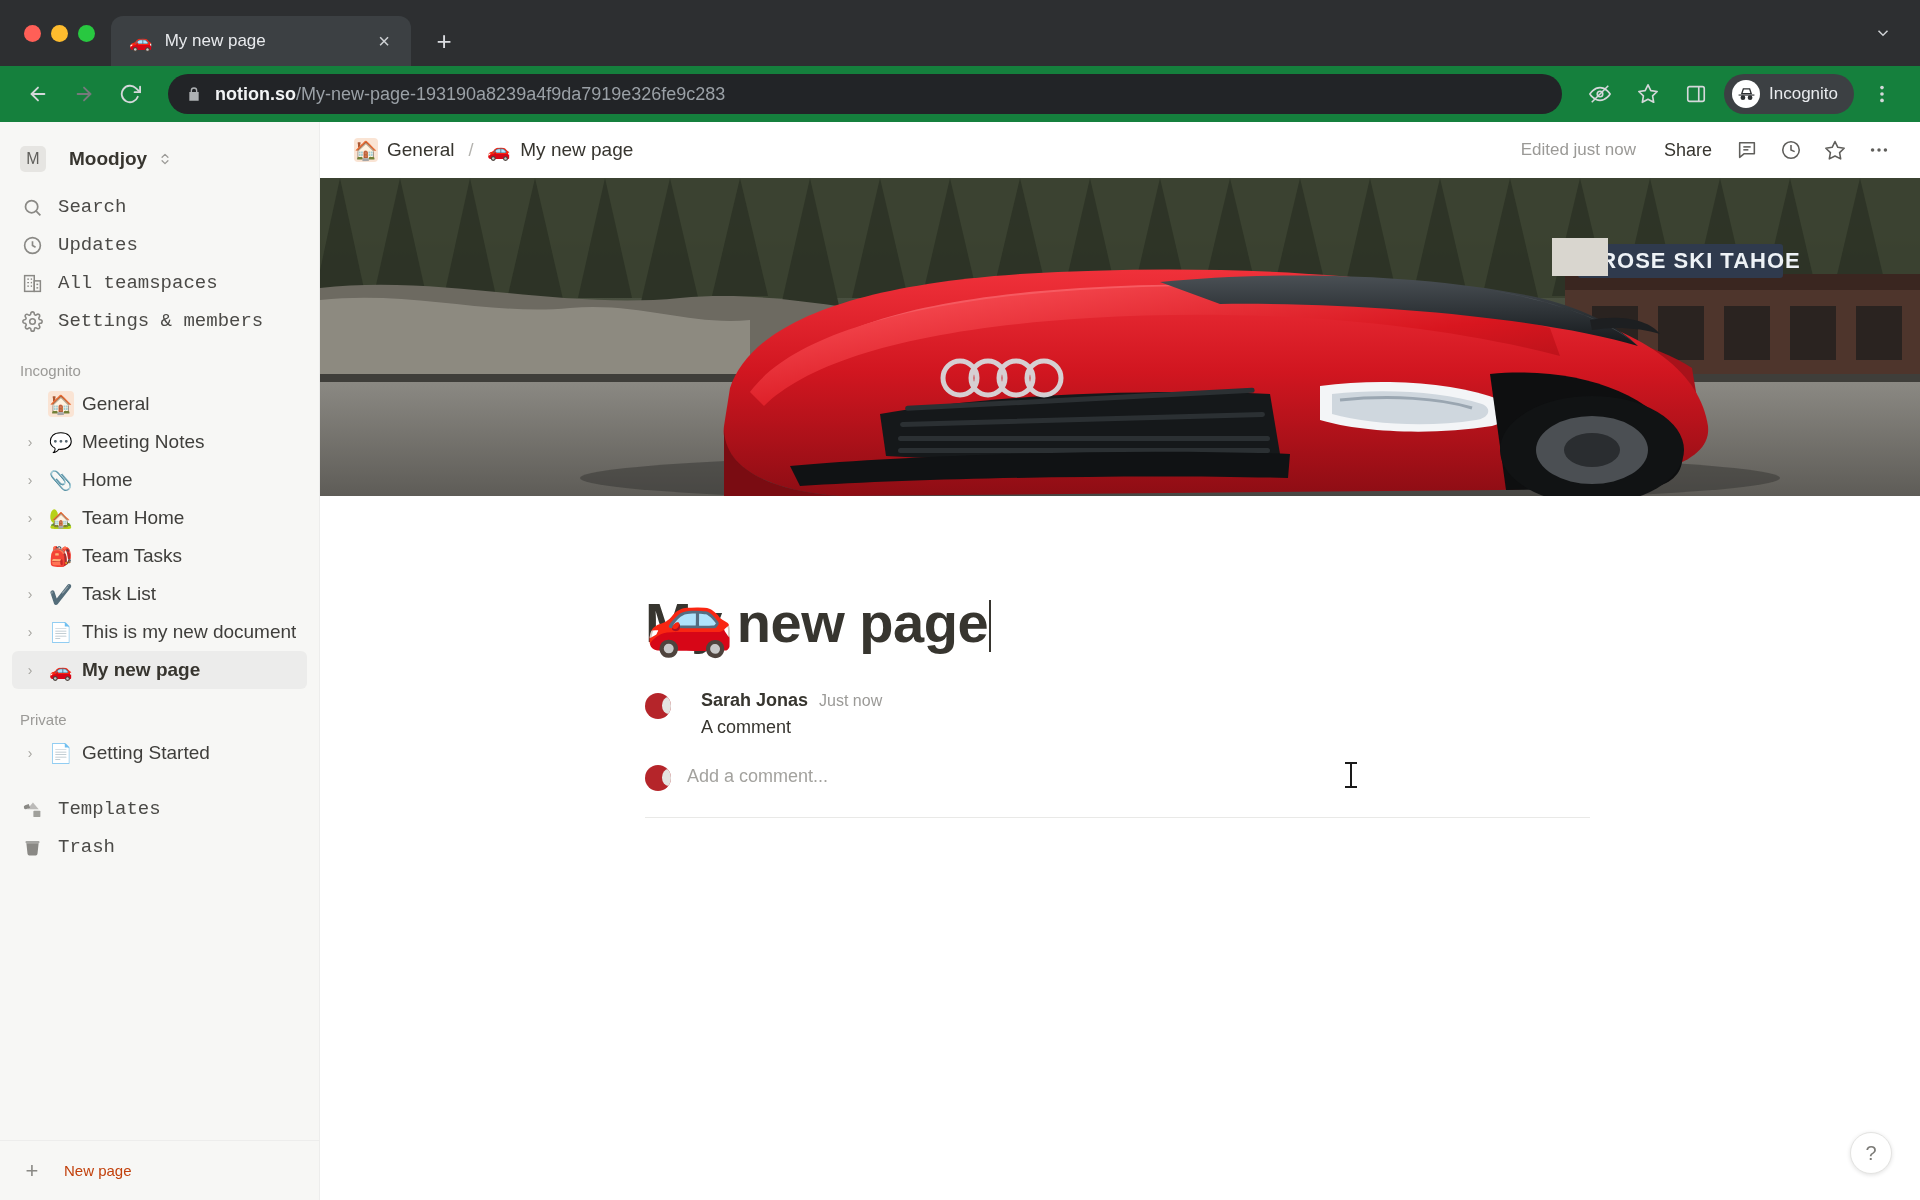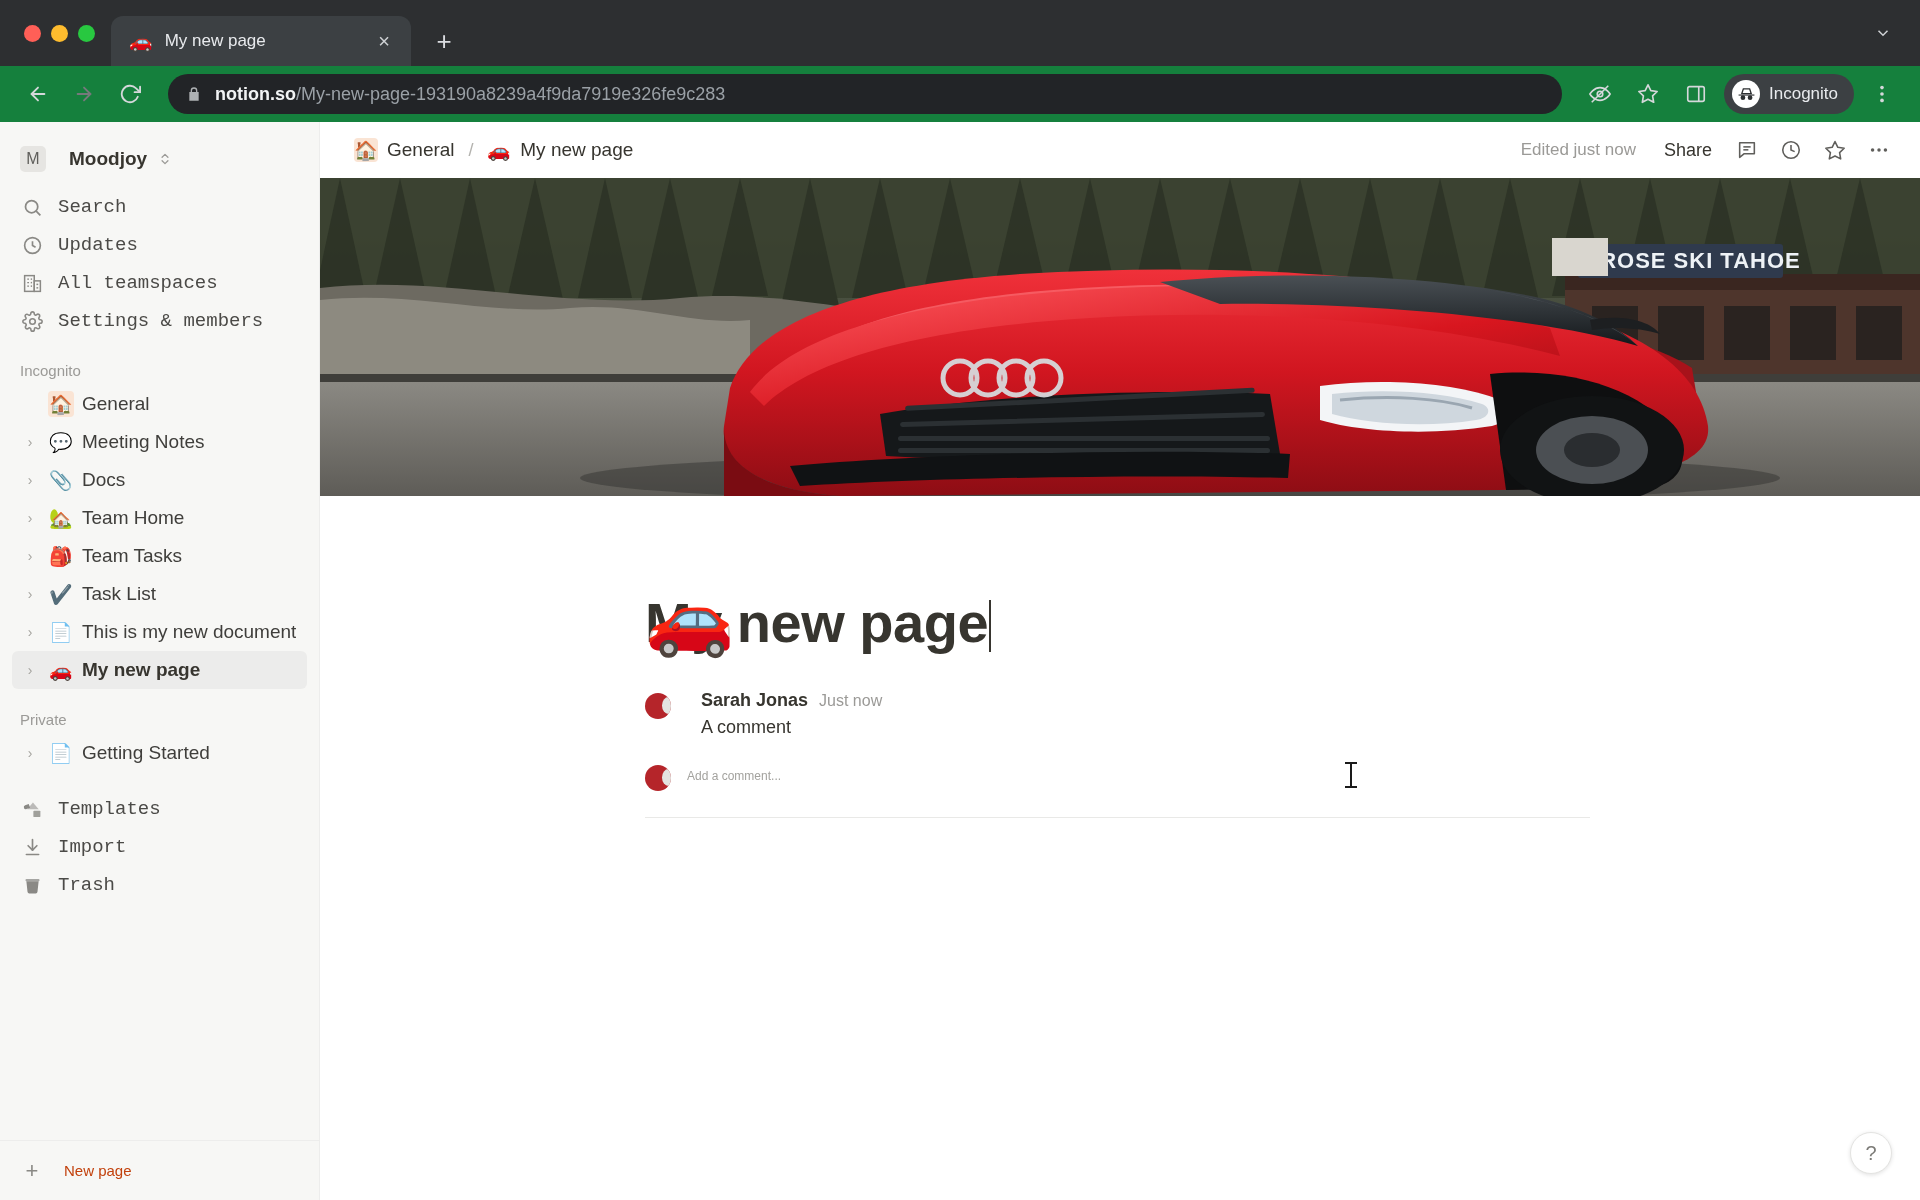--- a/index.html
+++ b/index.html
@@ -262,21 +262,21 @@
   .avatar::after {
     content: ""; position: absolute; right: -4px; top: 4px;
     width: 13px; height: 17px; border-radius: 50%; background: #e4e3e0;
   }
   .comment-body { flex: 1; margin-left: 14px; }
   .comment-head { display: flex; align-items: baseline; gap: 11px; }
   .comment-author { font-size: 18px; font-weight: bold; color: #37352f; }
   .comment-time { font-size: 16px; color: #9b9a97; }
   .comment-text { font-size: 18px; color: #37352f; margin-top: 6px; }
   .add-comment-row { display: flex; gap: 16px; align-items: center; margin-top: 24px; }
-  .add-comment-placeholder { font-size: 12px; color: #a3a29e; }
+  .add-comment-placeholder { font-size: 18px; color: #a3a29e; }
   .comment-divider { border-bottom: 1px solid #e9e9e7; margin-top: 26px; max-width: 945px; }
 
   .body-para { font-size: 20px; color: #37352f; margin-top: 36px; }
 
   .help-fab {
     position: absolute; right: 28px; bottom: 26px;
     width: 42px; height: 42px; border-radius: 50%;
     background: #ffffff; border: 1px solid #e4e4e2;
     box-shadow: 0 1px 4px rgba(0,0,0,.12);
     display: flex; align-items: center; justify-content: center;
@@ -454,21 +454,21 @@
 
         <div class="sb-page">
           <span class="twisty">›</span>
           <span class="pg-emoji">💬</span>
           <span class="pg-label">Meeting Notes</span>
         </div>
 
         <div class="sb-page">
           <span class="twisty">›</span>
           <span class="pg-emoji">📎</span>
-          <span class="pg-label">Docs</span>
+          <span class="pg-label">Home</span>
         </div>
 
         <div class="sb-page">
           <span class="twisty">›</span>
           <span class="pg-emoji">🏡</span>
           <span class="pg-label">Team Home</span>
         </div>
 
         <div class="sb-page">
           <span class="twisty">›</span>
@@ -505,30 +505,20 @@
         <div class="sb-bottom-group" style="margin-top:18px;">
           <div class="sb-row">
             <span class="sb-icon">
               <svg width="21" height="21" viewBox="0 0 24 24" fill="currentColor">
                   <path d="M3.6 7.2l4.1-1.5 1.6 4.3-4.1 1.5a2.2 2.2 0 1 1-1.6-4.3z"></path>
                   <path d="M12.5 4l6.6 7.6H6z" opacity=".55"></path>
                   <rect x="13" y="13.4" width="8" height="7.2" rx="1" opacity=".8"></rect>
                 </svg>
             </span>
             <span class="sb-label">Templates</span>
-          </div>
-          <div class="sb-row">
-            <span class="sb-icon">
-              <svg width="21" height="21" viewBox="0 0 24 24" fill="none" stroke="currentColor" stroke-width="1.9" stroke-linecap="round" stroke-linejoin="round">
-                  <line x1="12" y1="3" x2="12" y2="15"></line>
-                  <polyline points="7 10 12 15 17 10"></polyline>
-                  <line x1="5" y1="20" x2="19" y2="20"></line>
-                </svg>
-            </span>
-            <span class="sb-label">Import</span>
           </div>
           <div class="sb-row">
             <span class="sb-icon">
               <svg width="21" height="21" viewBox="0 0 24 24" fill="currentColor">
                   <path d="M5 7h14l-1.3 12.2A2 2 0 0 1 15.7 21H8.3a2 2 0 0 1-2-1.8L5 7z"></path>
                   <rect x="4" y="4.6" width="16" height="2.6" rx="1.1" opacity=".75"></rect>
                 </svg>
             </span>
             <span class="sb-label">Trash</span>
           </div>

